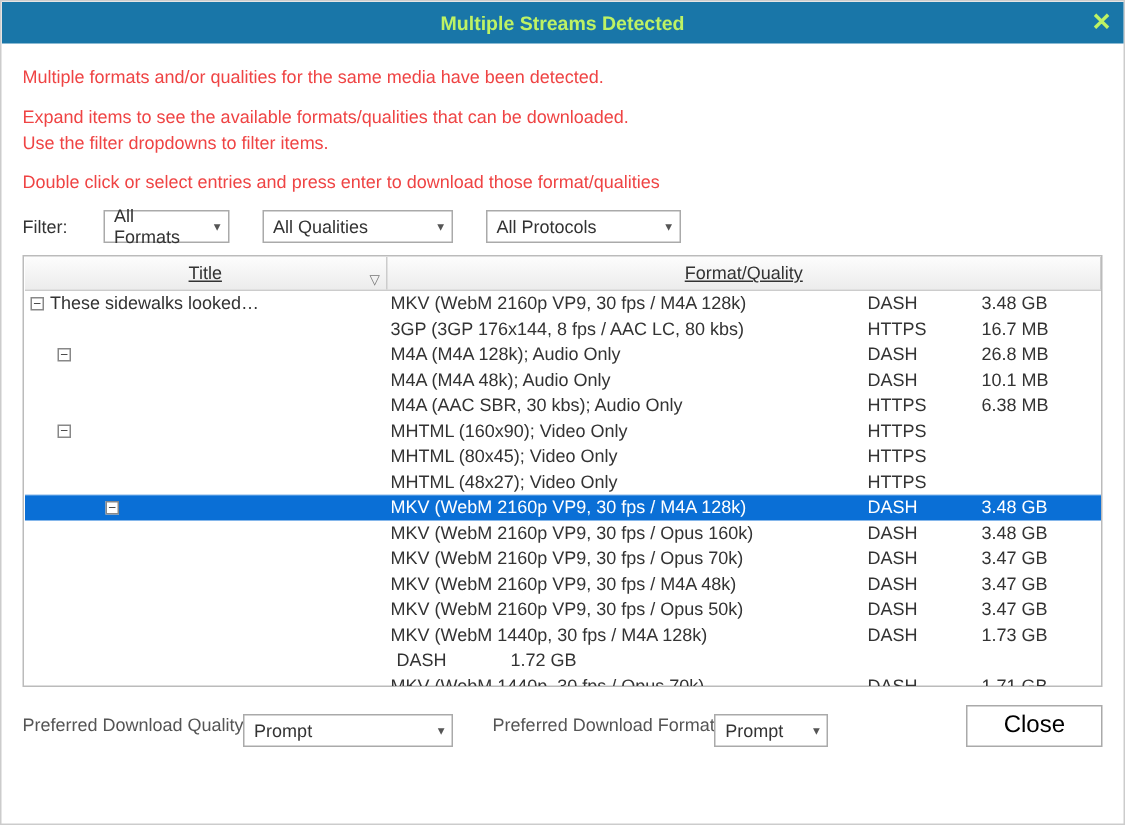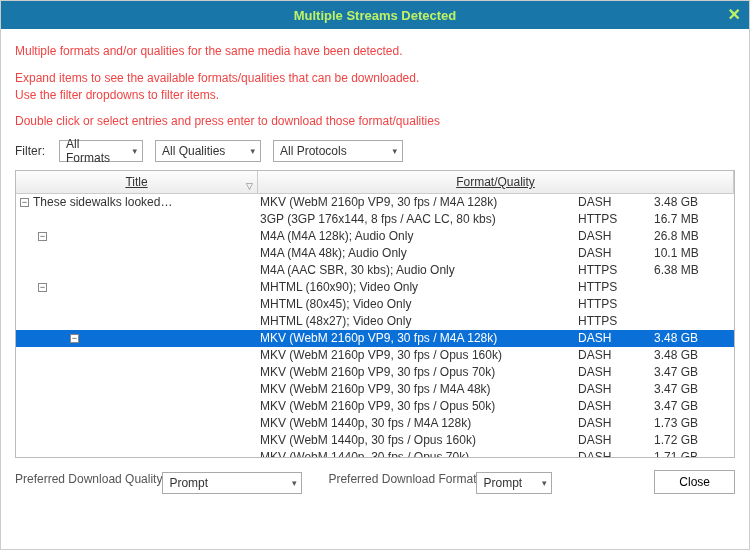--- a/index.html
+++ b/index.html
@@ -1,26 +1,26 @@
 <!DOCTYPE html>
 <html><head>
 <meta charset="utf-8">
 <style>
 * { box-sizing: border-box; margin: 0; padding: 0; }
 body { font-family: "Segoe UI", Tahoma, sans-serif; font-size: 12px; color: #333; background: #fff; width: 750px; height: 550px; overflow: hidden; border: 1px solid #ccc; }
 .titlebar { background: #1976a8; color: #bef264; height: 28px; display: flex; align-items: center; justify-content: center; position: relative; font-weight: 600; font-size: 13px; }
 .titlebar .close { position: absolute; right: 8px; top: 4px; font-size: 16px; font-weight: bold; cursor: pointer; }
 .dialog-body { padding: 14px 14px 0 14px; }
 .info-text { font-size: 12px; color: #ef4444; margin-bottom: 10px; line-height: 1.4; }
-.filter-row { display: flex; align-items: center; gap: 12px; margin-top: 6px; margin-bottom: 8px; }
+.filter-row { display: flex; align-items: center; gap: 22px; margin-top: 6px; margin-bottom: 8px; }
 .filter-row label { color: #333; margin-right: 2px; }
 .filter-select { border: 1px solid #aaa; background: #fff; height: 22px; font-size: 12px; padding: 0 18px 0 6px; position: relative; display: inline-flex; align-items: center; cursor: pointer; }
 .filter-select .caret { position: absolute; right: 5px; top: 50%; transform: translateY(-50%); font-size: 9px; color: #555; pointer-events: none; }
 .fs-formats { width: 84px; }
-.fs-qualities { width: 106px; }
+.fs-qualities { width: 127px; }
 .fs-protocols { width: 130px; }
 .fs-prompt { width: 140px; }
 .fs-prompt2 { width: 76px; }
 
 .table-wrap { border: 1px solid #bbb; height: 288px; overflow-y: scroll; overflow-x: hidden; margin: 0 14px; }
 .thead { display: flex; background: linear-gradient(#fdfdfd,#ececec); border-bottom: 1px solid #ccc; font-size: 12px; position: sticky; top: 0; }
 .thead .th { border-right: 1px solid #ccc; padding: 4px 6px; text-align: left; color: #333; display:flex; align-items:center; justify-content:center; position:relative;text-decoration:underline; }
 .th-title { width: 242px; }
 .th-title .filtglyph { position:absolute; right:4px; bottom:2px; font-size:9px; color:#777; }
 .th-fq { flex: 1; }
@@ -35,21 +35,21 @@
 .row.selected { background: #0a6fd6; color: #fff; }
 
 .toggle { display:inline-block; width:9px; height:9px; border:1px solid #888; font-size:9px; line-height:7px; text-align:center; margin-right:4px; color:#444; background:#fff; }
 .indent1 { margin-left: 18px; }
 .indent2 { margin-left: 50px; }
 
 .footer { padding: 12px 14px; display: flex; align-items: flex-end; gap: 26px; }
 .footer .col { display: flex; font-size: 12px; }
 .footer .col label { color: #555; margin-bottom: 6px; }
 .footer .spacer { flex: 1; }
-.close-btn { border: 1px solid #aaa; background: #fff; padding: 4px 24px; cursor: pointer; font-size: 12px; }
+.close-btn { border: 1px solid #aaa; background: #fff; padding: 4px 24px; cursor: pointer; font-size: 16px; }
 </style>
 </head>
 <body>
 
 <div class="titlebar">
   <span>Multiple Streams Detected</span>
   <span class="close">✕</span>
 </div>
 
 <div class="dialog-body">
@@ -174,21 +174,20 @@
         <div class="c-size">3.47 GB</div>
       </div>
       <div class="row">
         <div class="c-title"></div>
         <div class="c-fq">MKV (WebM 1440p, 30 fps / M4A 128k)</div>
         <div class="c-proto">DASH</div>
         <div class="c-size">1.73 GB</div>
       </div>
       <div class="row">
         <div class="c-title"></div>
-        <div class="c-fq">MKV (WebM 1440p, 30 fps / Opus 160k)</div>
         <div class="c-proto">DASH</div>
         <div class="c-size">1.72 GB</div>
       </div>
       <div class="row">
         <div class="c-title"></div>
         <div class="c-fq">MKV (WebM 1440p, 30 fps / Opus 70k)</div>
         <div class="c-proto">DASH</div>
         <div class="c-size">1.71 GB</div>
       </div>
     </div>

